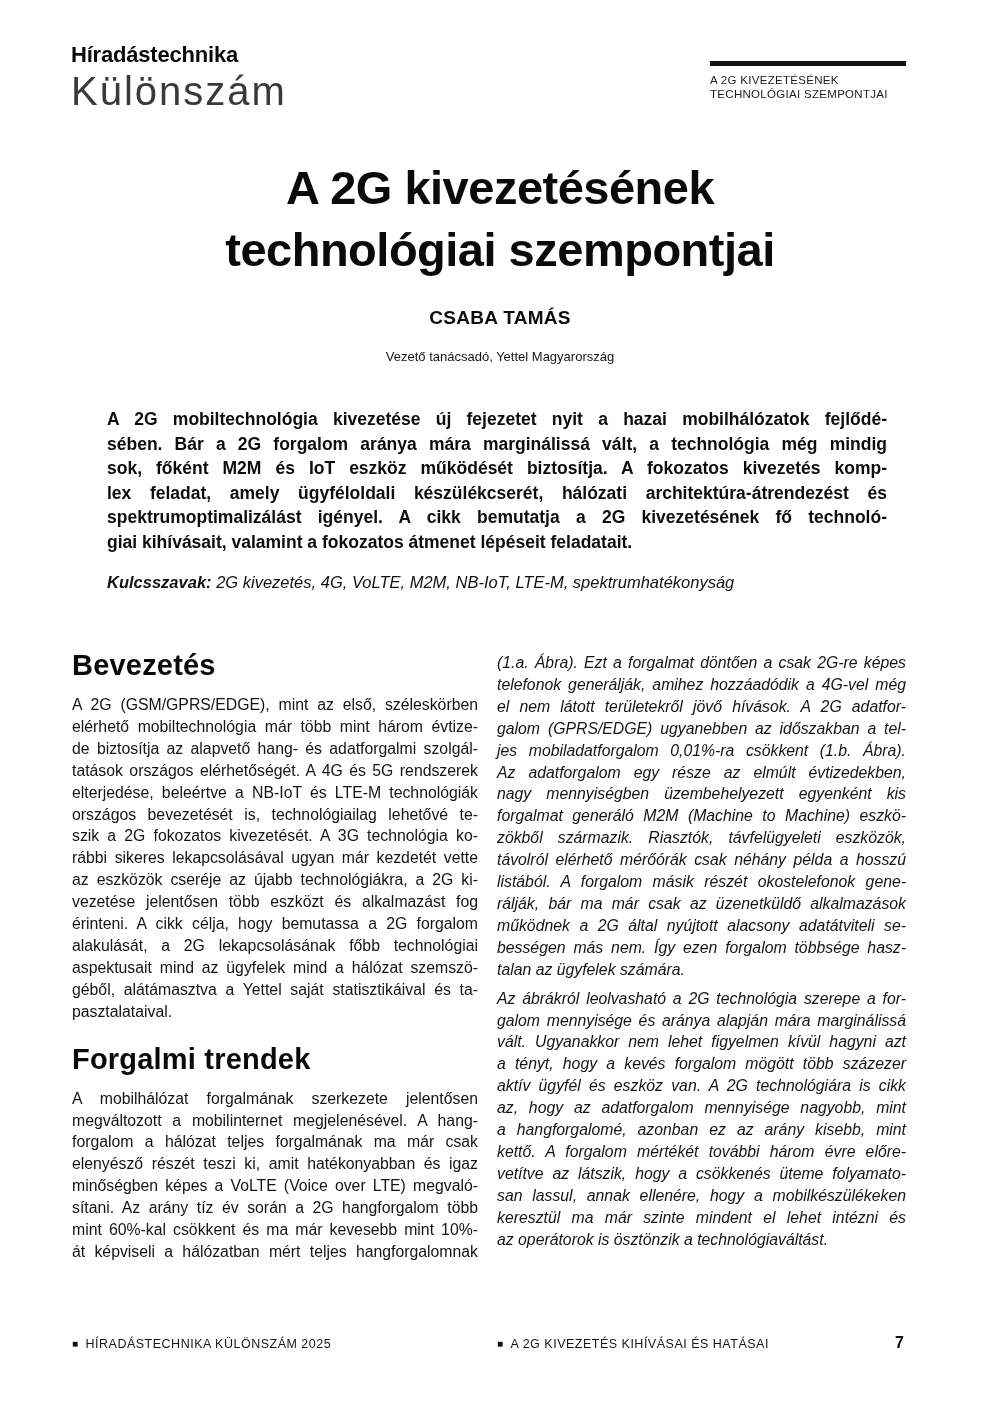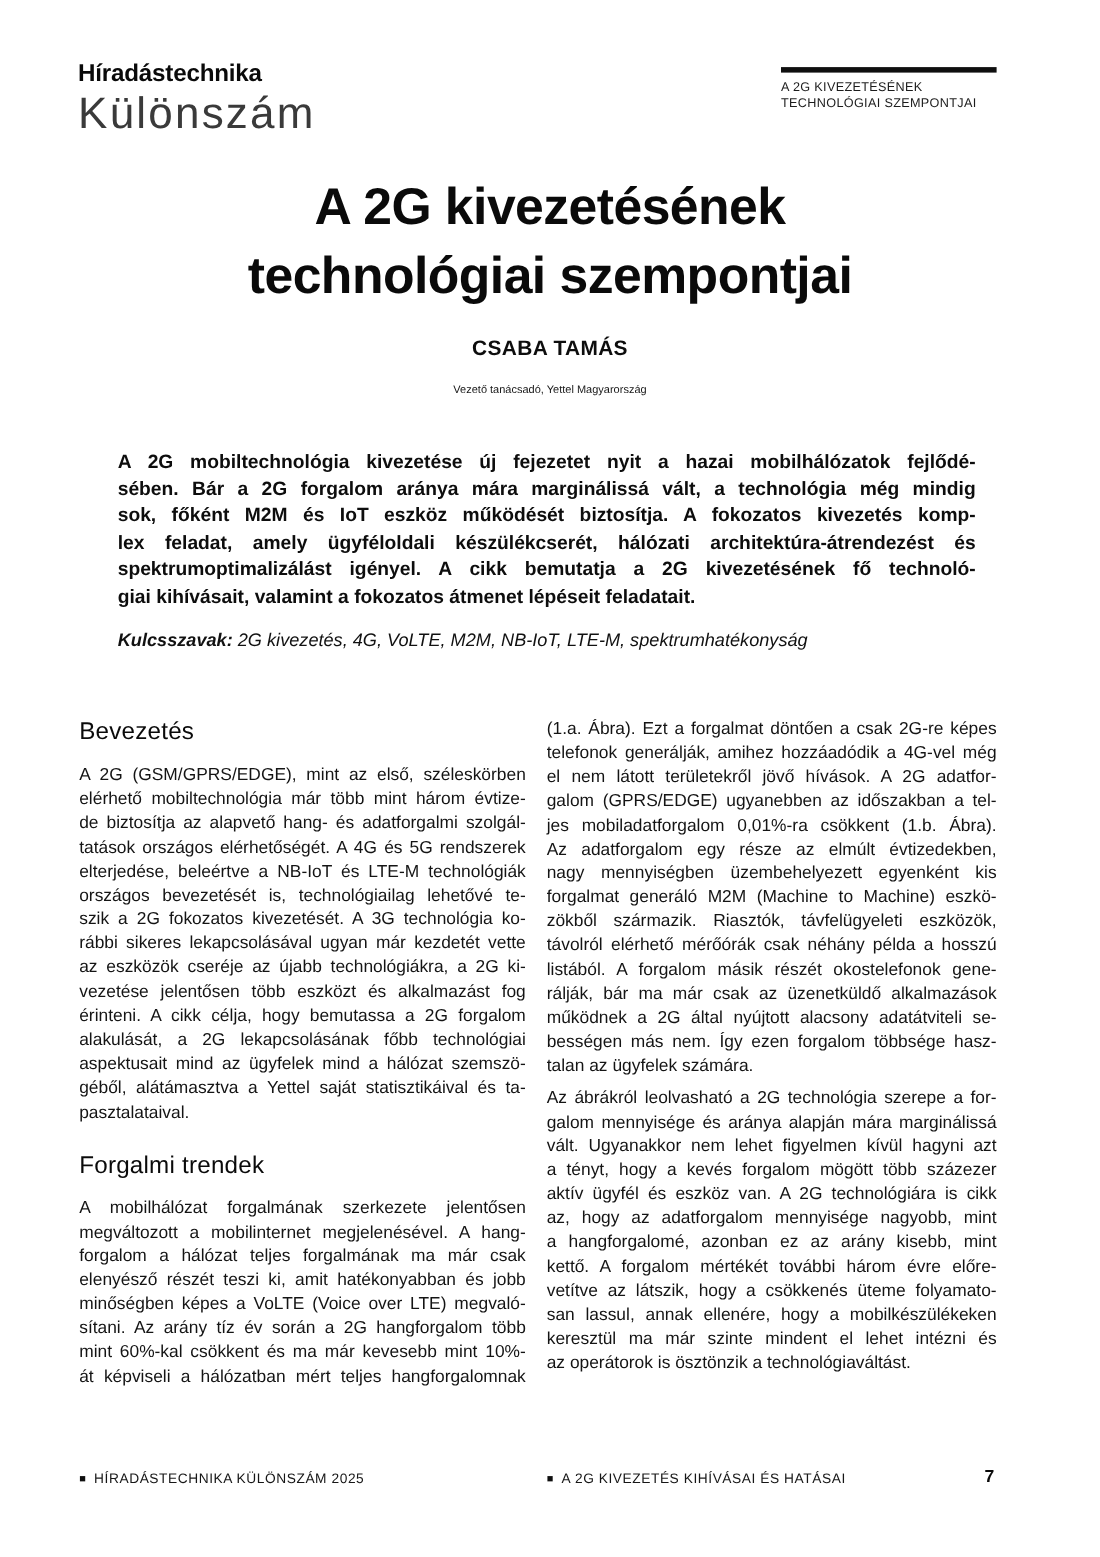--- a/index.html
+++ b/index.html
@@ -8,61 +8,61 @@
     width: 1000px;
     height: 1415px;
     background: #ffffff;
     font-family: "Liberation Sans", sans-serif;
     color: #121212;
     overflow: hidden;
   }
 
   
   .logo { position: absolute; left: 71px; top: 42px; }
-  .logo-line1 { font-size: 22px; font-weight: 700; letter-spacing: -0.2px; color: #0a0a0a; margin-top: 12px; }
+  .logo-line1 { font-size: 22px; font-weight: 700; letter-spacing: -0.2px; color: #0a0a0a; }
   .logo-line2 { font-size: 40px; font-weight: 400; letter-spacing: 2px; color: #3a3a3a; margin-top: 1px; }
 
   .head-right { position: absolute; left: 710px; top: 61px; width: 196px; }
   .head-bar { height: 5px; background: #0f0f0f; }
   .head-tags { margin-top: 7px; }
   .head-tag { font-size: 11.5px; line-height: 14px; letter-spacing: 0.3px; color: #1c1c1c; }
 
   
   .title {
     position: absolute; left: 0; top: 157px; width: 1000px;
     text-align: center; font-size: 47px; line-height: 62px;
     font-weight: 700; letter-spacing: -0.5px; color: #0a0a0a; margin: 0;
   }
   .author {
     position: absolute; left: 0; top: 307px; width: 1000px;
     text-align: center; font-size: 19px; font-weight: 700; letter-spacing: 0.3px; color: #0d0d0d;
   }
   .affiliation {
     position: absolute; left: 0; top: 349px; width: 1000px;
-    text-align: center; font-size: 10px; color: #161616;
+    text-align: center; font-size: 13px; color: #161616;
   }
 
   
   .abstract {
     position: absolute; left: 107px; top: 407px; width: 780px;
     font-size: 17.5px; line-height: 24.6px; font-weight: 700; color: #0d0d0d;
   }
   .keywords {
     position: absolute; left: 107px; top: 573px; width: 780px;
     font-size: 16.5px; font-style: italic; color: #111111;
   }
   .keywords .kw-label { font-weight: 700; }
 
   
   .col { position: absolute; top: 652px; }
   .col-left  { left: 72px;  width: 406px; }
-  .col-right { left: 497px; width: 409px; }
+  .col-right { left: 497px; width: 409px; font-style: italic; }
 
   .section-heading {
-    font-size: 22px; font-weight: 400; letter-spacing: 0.2px;
+    font-size: 29px; font-weight: 700; letter-spacing: 0.2px;
     color: #0a0a0a; margin: 0; line-height: 26px;
   }
   .section-heading + .para { margin-top: 16px; }
   .para + .section-heading { margin-top: 23px; }
   .para { font-size: 15.8px; line-height: 21.9px; color: #141414; }
   .para + .para { margin-top: 7px; }
 
   
   .tline { text-align: justify; text-align-last: justify; }
   .tline-last { text-align-last: left; }
@@ -128,21 +128,21 @@
         <div class="tline">alakulását, a 2G lekapcsolásának főbb technológiai</div>
         <div class="tline">aspektusait mind az ügyfelek mind a hálózat szemszö-</div>
         <div class="tline">géből, alátámasztva a Yettel saját statisztikáival és ta-</div>
         <div class="tline tline-last">pasztalataival.</div>
       </div>
     <h2 class="section-heading">Forgalmi trendek</h2>
     <div class="para">
         <div class="tline">A mobilhálózat forgalmának szerkezete jelentősen</div>
         <div class="tline">megváltozott a mobilinternet megjelenésével. A hang-</div>
         <div class="tline">forgalom a hálózat teljes forgalmának ma már csak</div>
-        <div class="tline">elenyésző részét teszi ki, amit hatékonyabban és jobb</div>
+        <div class="tline">elenyésző részét teszi ki, amit hatékonyabban és igaz</div>
         <div class="tline">minőségben képes a VoLTE (Voice over LTE) megvaló-</div>
         <div class="tline">sítani. Az arány tíz év során a 2G hangforgalom több</div>
         <div class="tline">mint 60%-kal csökkent és ma már kevesebb mint 10%-</div>
         <div class="tline">át képviseli a hálózatban mért teljes hangforgalomnak</div>
       </div>
   </div>
 
   <div class="col col-right">
     <div class="para">
         <div class="tline">(1.a. Ábra). Ezt a forgalmat döntően a csak 2G-re képes</div>

